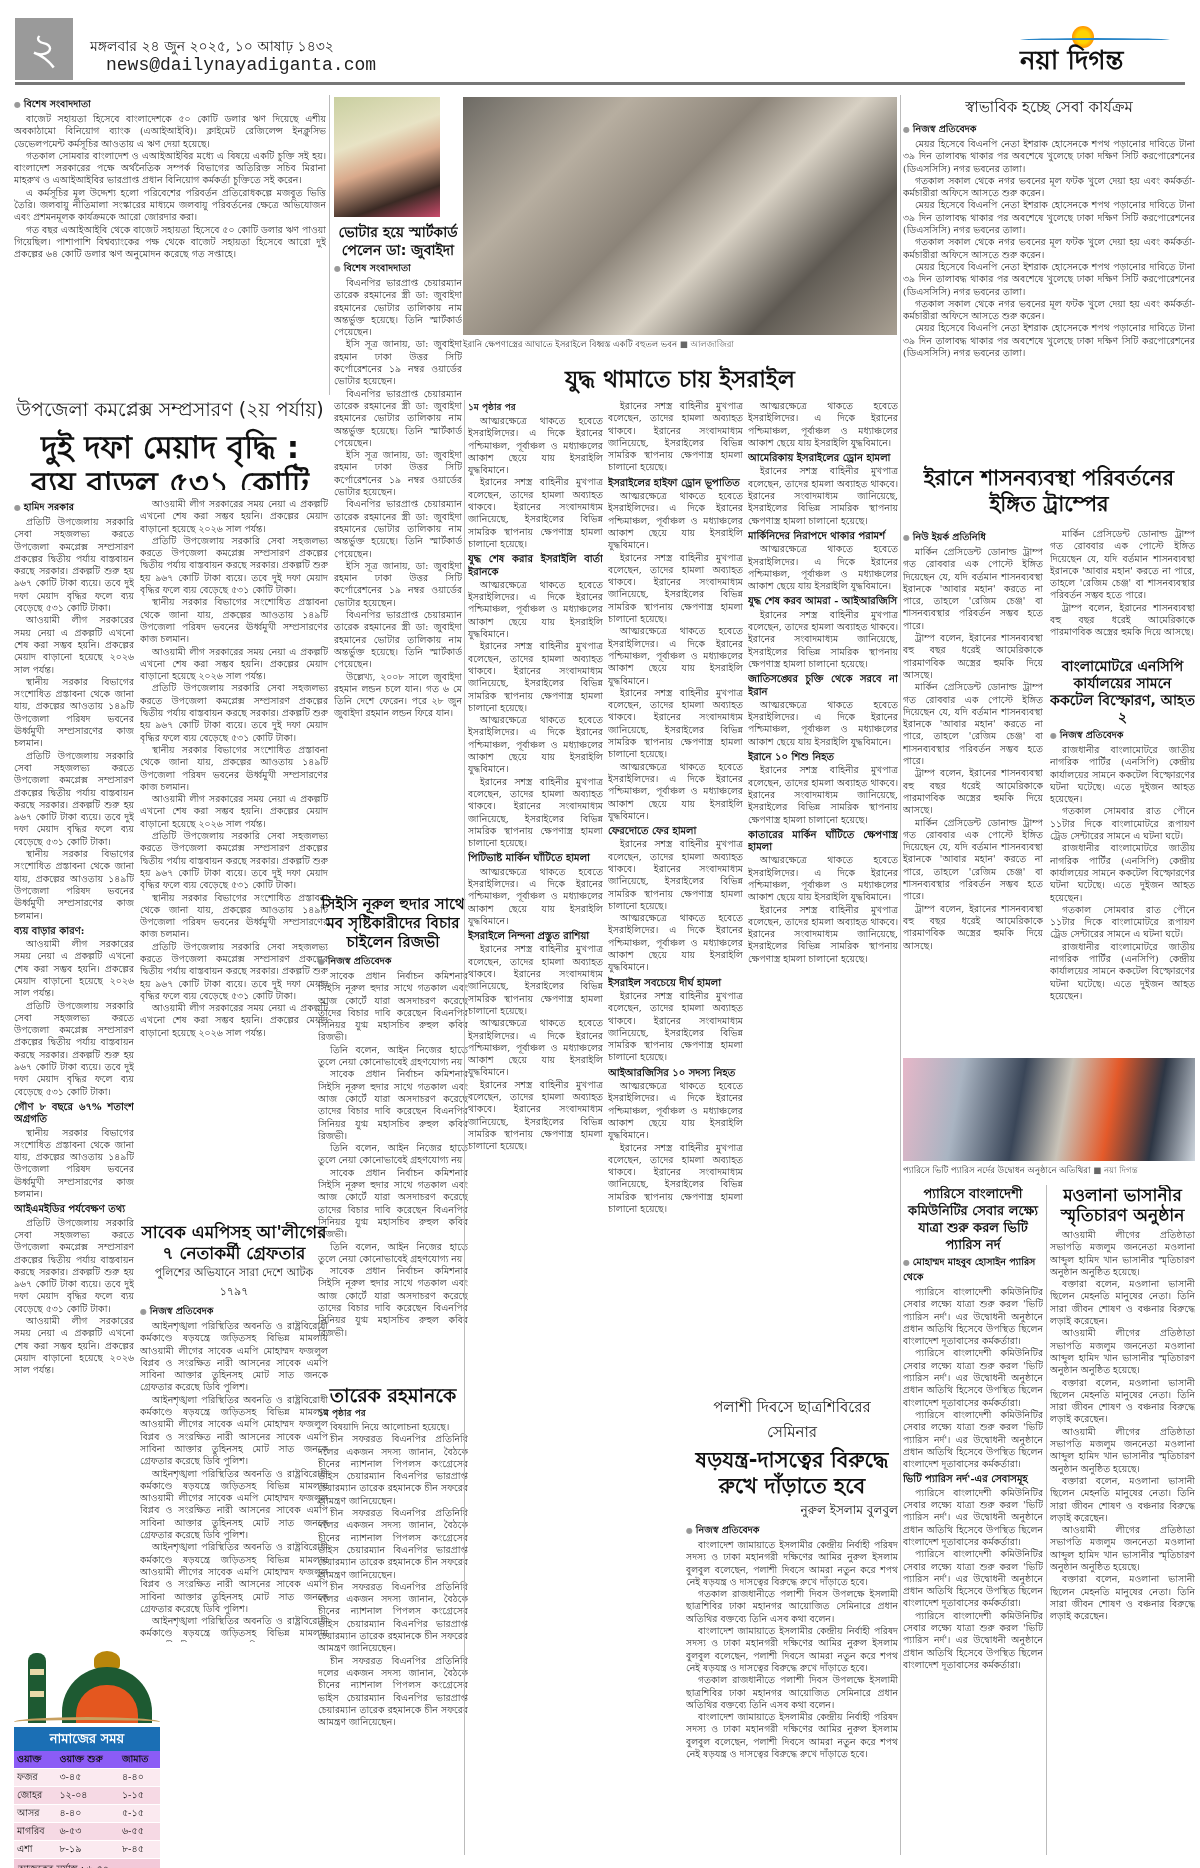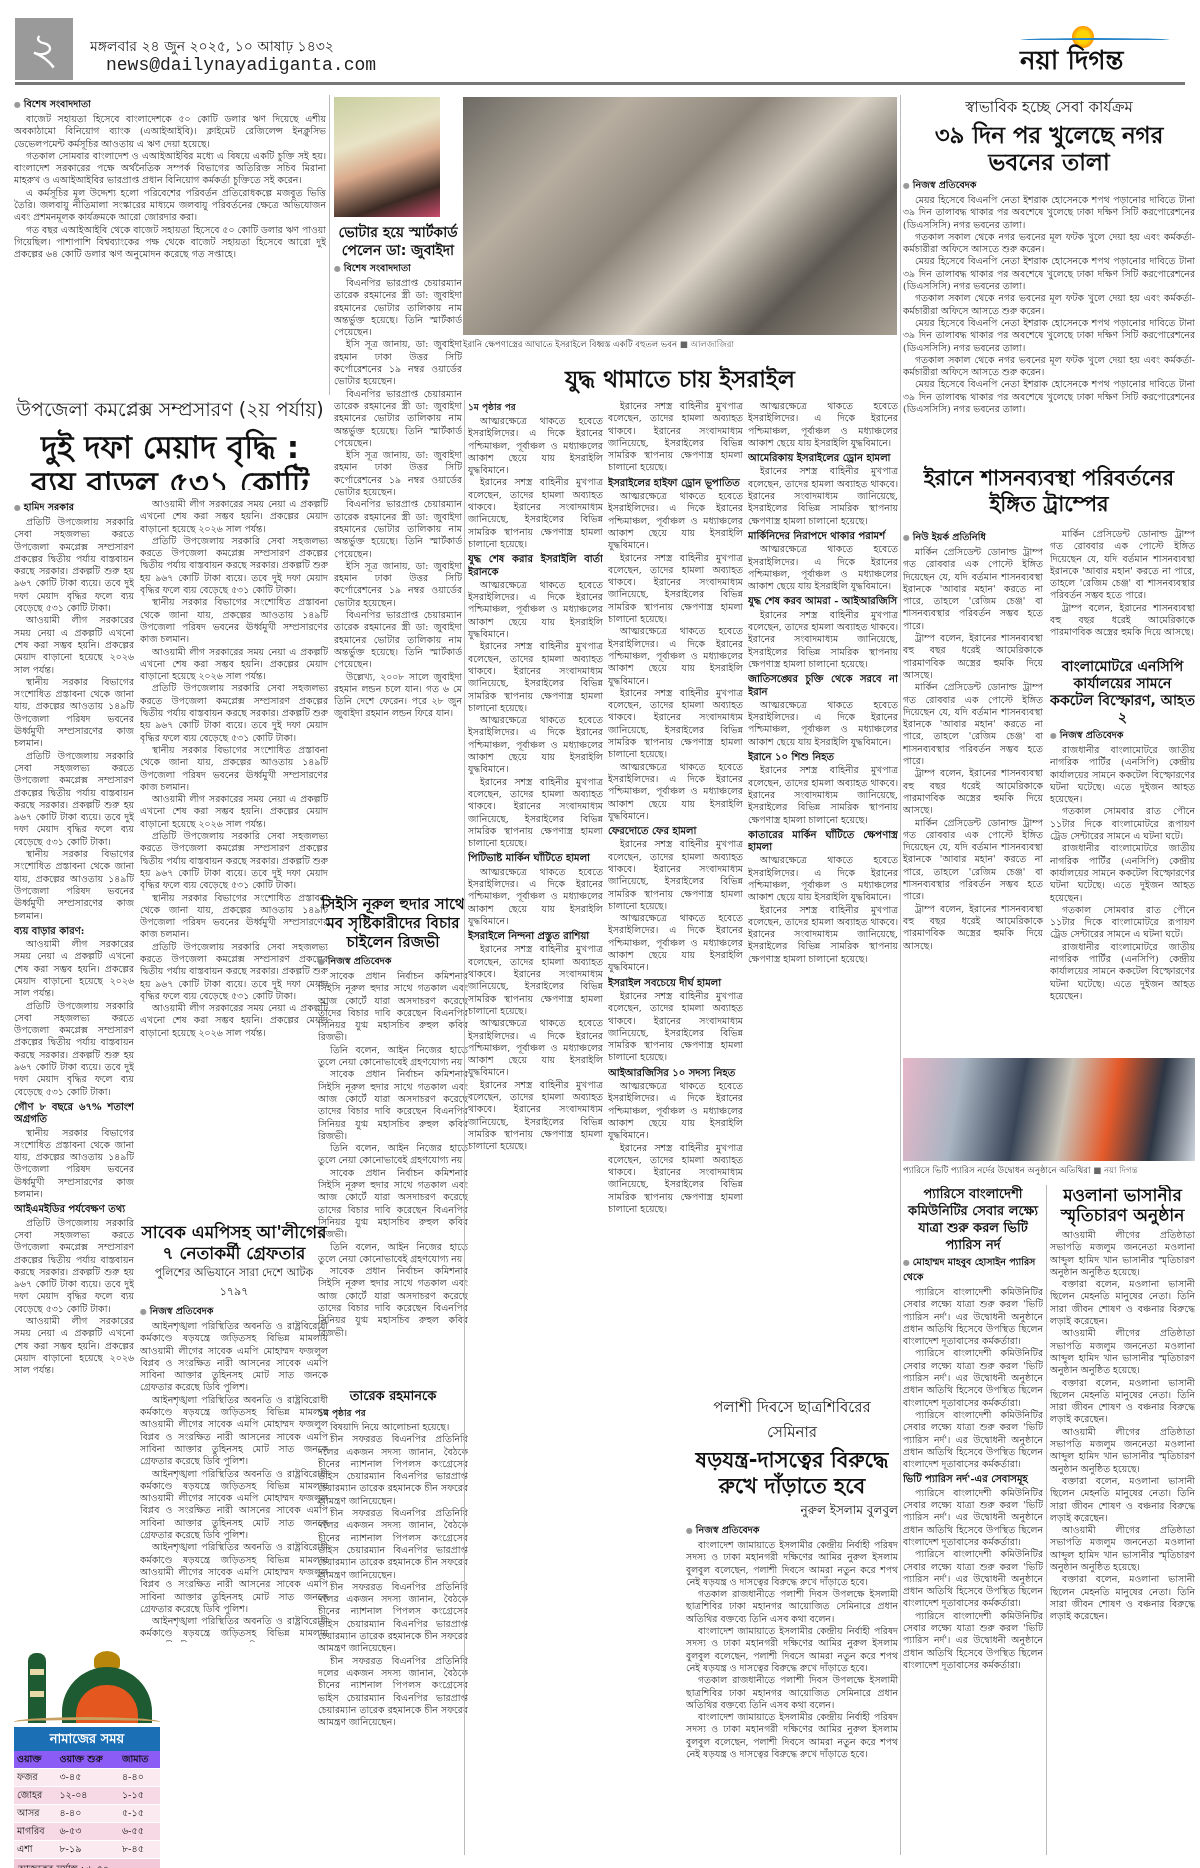--- a/index.html
+++ b/index.html
@@ -203,21 +203,21 @@
     <p>তিনি বলেন, আইন নিজের হাতে তুলে নেয়া কোনোভাবেই গ্রহণযোগ্য নয়।</p>
     <p>সাবেক প্রধান নির্বাচন কমিশনার সিইসি নূরুল হুদার সাথে গতকাল এবং আজ কোর্টে যারা অসদাচরণ করেছে তাদের বিচার দাবি করেছেন বিএনপির সিনিয়র যুগ্ম মহাসচিব রুহুল কবির রিজভী।</p>
     <p>তিনি বলেন, আইন নিজের হাতে তুলে নেয়া কোনোভাবেই গ্রহণযোগ্য নয়।</p>
     <p>সাবেক প্রধান নির্বাচন কমিশনার সিইসি নূরুল হুদার সাথে গতকাল এবং আজ কোর্টে যারা অসদাচরণ করেছে তাদের বিচার দাবি করেছেন বিএনপির সিনিয়র যুগ্ম মহাসচিব রুহুল কবির রিজভী।</p>
     <p>তিনি বলেন, আইন নিজের হাতে তুলে নেয়া কোনোভাবেই গ্রহণযোগ্য নয়।</p>
     <p>সাবেক প্রধান নির্বাচন কমিশনার সিইসি নূরুল হুদার সাথে গতকাল এবং আজ কোর্টে যারা অসদাচরণ করেছে তাদের বিচার দাবি করেছেন বিএনপির সিনিয়র যুগ্ম মহাসচিব রুহুল কবির রিজভী।</p>
   </div>
 </div>
 
 <div class="col" style="left:318px; top:1385px; width:150px; height:470px;">
-  <div class="hl hl-bold" style="font-size:13px; line-height:21px;text-align:center;">তারেক রহমানকে</div>
+  <div class="hl hl-bold" style="font-size:19px; line-height:21px;text-align:center;">তারেক রহমানকে</div>
   <div class="contd">১ম পৃষ্ঠার পর</div>
   <div class="body-text">
     <p>বিষয়াদি নিয়ে আলোচনা হয়েছে।</p>
     <p>চীন সফররত বিএনপির প্রতিনিধি দলের একজন সদস্য জানান, বৈঠকে চীনের ন্যাশনাল পিপলস কংগ্রেসের ভাইস চেয়ারম্যান বিএনপির ভারপ্রাপ্ত চেয়ারম্যান তারেক রহমানকে চীন সফরের আমন্ত্রণ জানিয়েছেন।</p>
     <p>চীন সফররত বিএনপির প্রতিনিধি দলের একজন সদস্য জানান, বৈঠকে চীনের ন্যাশনাল পিপলস কংগ্রেসের ভাইস চেয়ারম্যান বিএনপির ভারপ্রাপ্ত চেয়ারম্যান তারেক রহমানকে চীন সফরের আমন্ত্রণ জানিয়েছেন।</p>
     <p>চীন সফররত বিএনপির প্রতিনিধি দলের একজন সদস্য জানান, বৈঠকে চীনের ন্যাশনাল পিপলস কংগ্রেসের ভাইস চেয়ারম্যান বিএনপির ভারপ্রাপ্ত চেয়ারম্যান তারেক রহমানকে চীন সফরের আমন্ত্রণ জানিয়েছেন।</p>
     <p>চীন সফররত বিএনপির প্রতিনিধি দলের একজন সদস্য জানান, বৈঠকে চীনের ন্যাশনাল পিপলস কংগ্রেসের ভাইস চেয়ারম্যান বিএনপির ভারপ্রাপ্ত চেয়ারম্যান তারেক রহমানকে চীন সফরের আমন্ত্রণ জানিয়েছেন।</p>
   </div>
 </div>
 
@@ -300,21 +300,20 @@
     <p>বাংলাদেশ জামায়াতে ইসলামীর কেন্দ্রীয় নির্বাহী পরিষদ সদস্য ও ঢাকা মহানগরী দক্ষিণের আমির নুরুল ইসলাম বুলবুল বলেছেন, পলাশী দিবসে আমরা নতুন করে শপথ নেই ষড়যন্ত্র ও দাসত্বের বিরুদ্ধে রুখে দাঁড়াতে হবে।</p>
     <p>গতকাল রাজধানীতে পলাশী দিবস উপলক্ষে ইসলামী ছাত্রশিবির ঢাকা মহানগর আয়োজিত সেমিনারে প্রধান অতিথির বক্তব্যে তিনি এসব কথা বলেন।</p>
     <p>বাংলাদেশ জামায়াতে ইসলামীর কেন্দ্রীয় নির্বাহী পরিষদ সদস্য ও ঢাকা মহানগরী দক্ষিণের আমির নুরুল ইসলাম বুলবুল বলেছেন, পলাশী দিবসে আমরা নতুন করে শপথ নেই ষড়যন্ত্র ও দাসত্বের বিরুদ্ধে রুখে দাঁড়াতে হবে।</p>
     <p>গতকাল রাজধানীতে পলাশী দিবস উপলক্ষে ইসলামী ছাত্রশিবির ঢাকা মহানগর আয়োজিত সেমিনারে প্রধান অতিথির বক্তব্যে তিনি এসব কথা বলেন।</p>
     <p>বাংলাদেশ জামায়াতে ইসলামীর কেন্দ্রীয় নির্বাহী পরিষদ সদস্য ও ঢাকা মহানগরী দক্ষিণের আমির নুরুল ইসলাম বুলবুল বলেছেন, পলাশী দিবসে আমরা নতুন করে শপথ নেই ষড়যন্ত্র ও দাসত্বের বিরুদ্ধে রুখে দাঁড়াতে হবে।</p>
   </div>
 </div>
 
 <div class="col" style="left:903px; top:95px; width:292px; height:355px;">
   <div class="kicker" style="font-size:15px;">স্বাভাবিক হচ্ছে সেবা কার্যক্রম</div>
-  <div class="hl hl-bold" style="font-size:23px; line-height:27px; margin:0 20px;">৩৯ দিন পর খুলেছে নগর ভবনের তালা</div>
   <div class="byline">নিজস্ব প্রতিবেদক</div>
   <div class="body-text">
     <p>মেয়র হিসেবে বিএনপি নেতা ইশরাক হোসেনকে শপথ পড়ানোর দাবিতে টানা ৩৯ দিন তালাবদ্ধ থাকার পর অবশেষে খুলেছে ঢাকা দক্ষিণ সিটি করপোরেশনের (ডিএসসিসি) নগর ভবনের তালা।</p>
     <p>গতকাল সকাল থেকে নগর ভবনের মূল ফটক খুলে দেয়া হয় এবং কর্মকর্তা-কর্মচারীরা অফিসে আসতে শুরু করেন।</p>
     <p>মেয়র হিসেবে বিএনপি নেতা ইশরাক হোসেনকে শপথ পড়ানোর দাবিতে টানা ৩৯ দিন তালাবদ্ধ থাকার পর অবশেষে খুলেছে ঢাকা দক্ষিণ সিটি করপোরেশনের (ডিএসসিসি) নগর ভবনের তালা।</p>
     <p>গতকাল সকাল থেকে নগর ভবনের মূল ফটক খুলে দেয়া হয় এবং কর্মকর্তা-কর্মচারীরা অফিসে আসতে শুরু করেন।</p>
     <p>মেয়র হিসেবে বিএনপি নেতা ইশরাক হোসেনকে শপথ পড়ানোর দাবিতে টানা ৩৯ দিন তালাবদ্ধ থাকার পর অবশেষে খুলেছে ঢাকা দক্ষিণ সিটি করপোরেশনের (ডিএসসিসি) নগর ভবনের তালা।</p>
     <p>গতকাল সকাল থেকে নগর ভবনের মূল ফটক খুলে দেয়া হয় এবং কর্মকর্তা-কর্মচারীরা অফিসে আসতে শুরু করেন।</p>
     <p>মেয়র হিসেবে বিএনপি নেতা ইশরাক হোসেনকে শপথ পড়ানোর দাবিতে টানা ৩৯ দিন তালাবদ্ধ থাকার পর অবশেষে খুলেছে ঢাকা দক্ষিণ সিটি করপোরেশনের (ডিএসসিসি) নগর ভবনের তালা।</p>
   </div>

